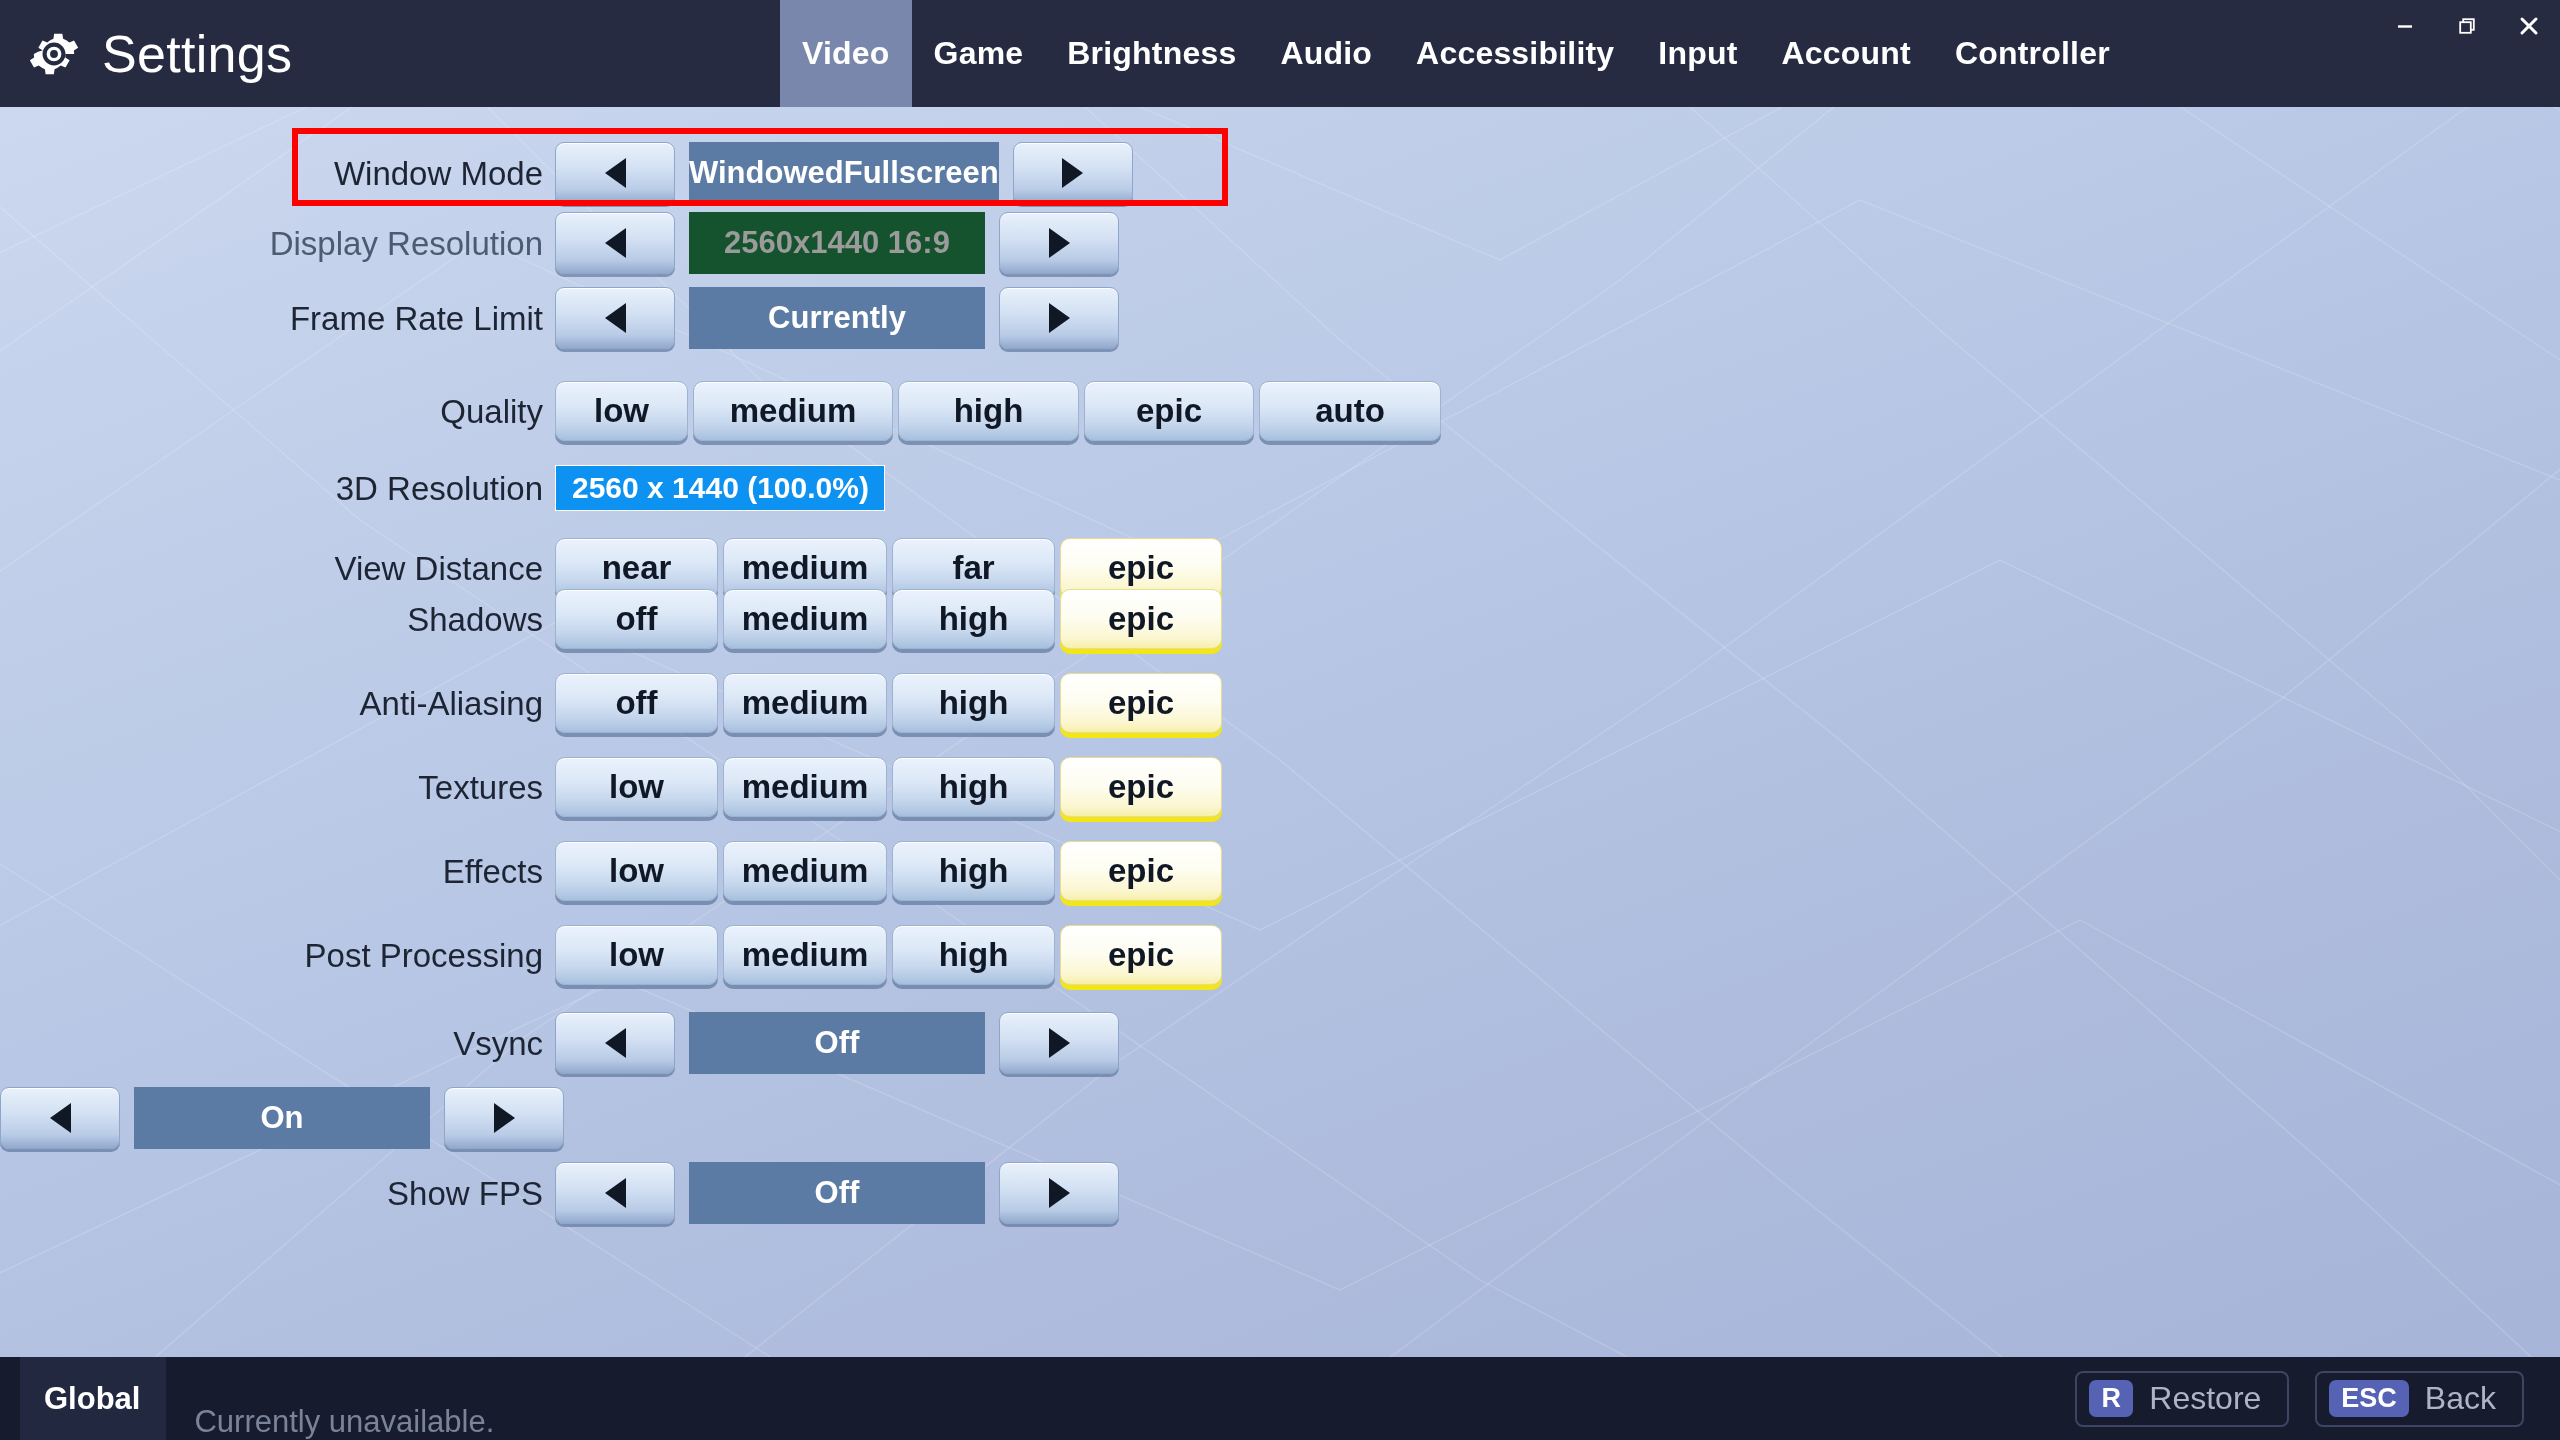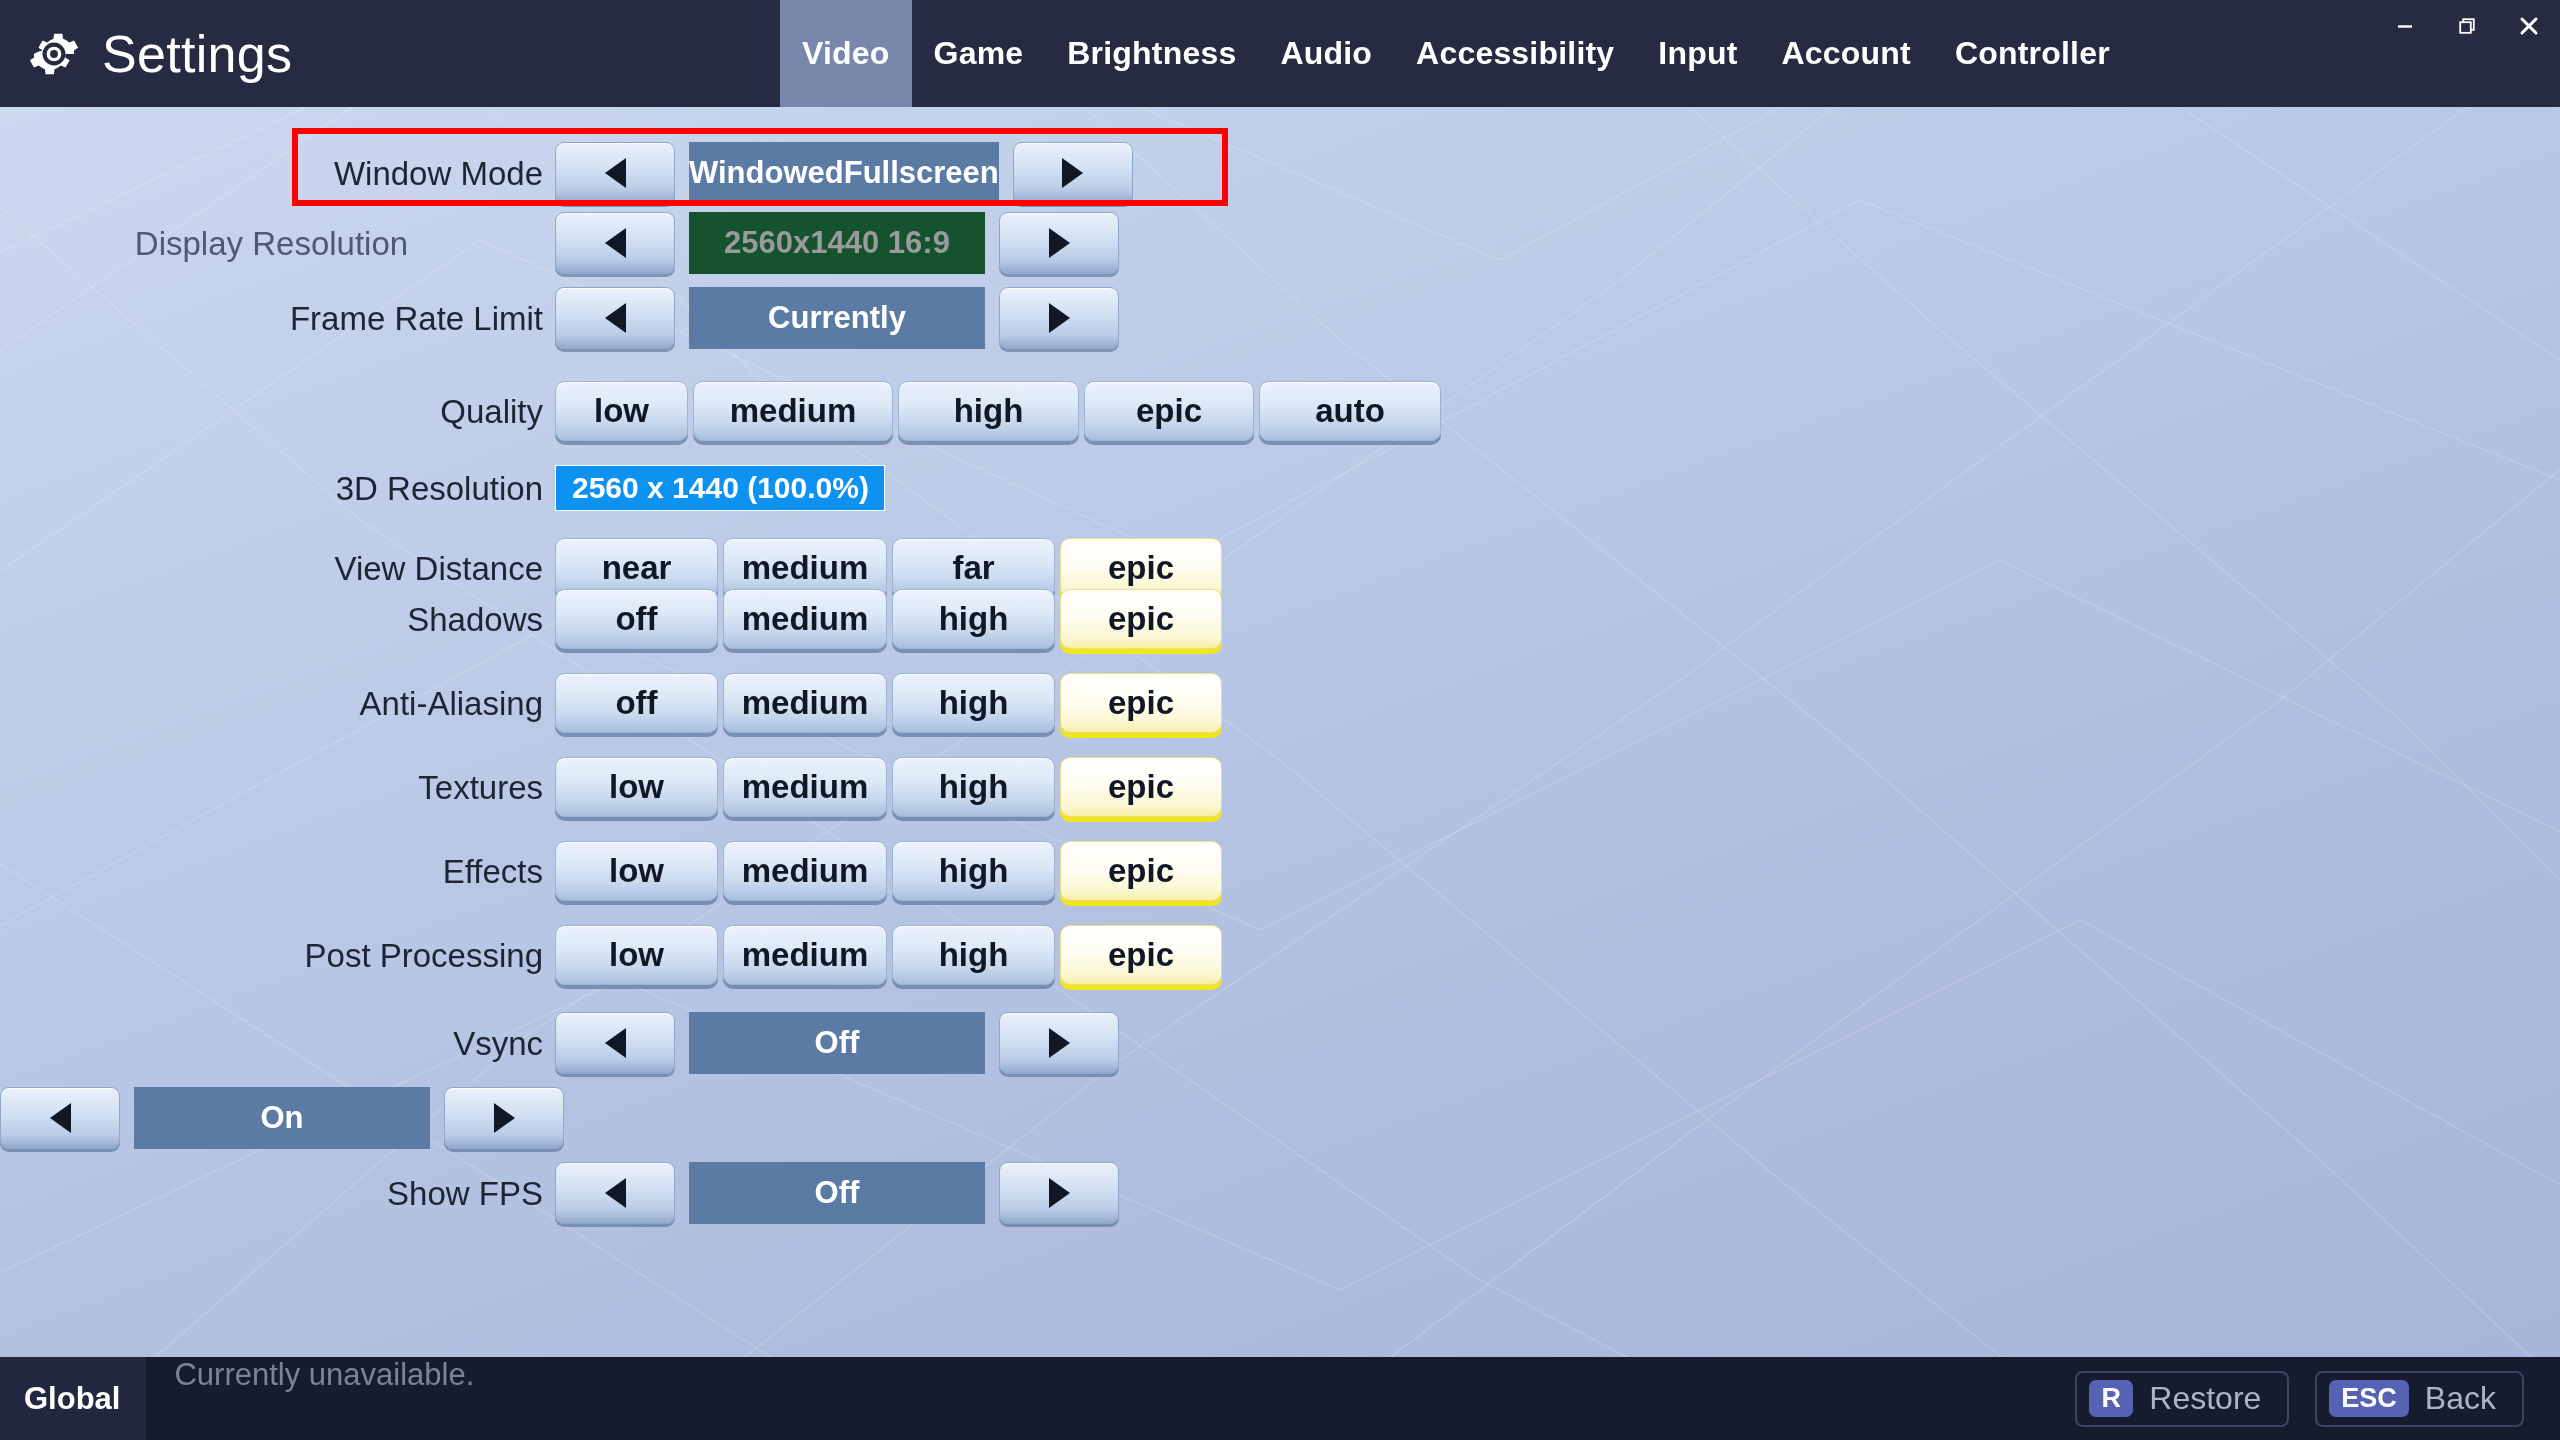--- a/index.html
+++ b/index.html
@@ -63,21 +63,21 @@
 
   .row {
     position:absolute; left:0; width:2560px; height:72px;
     display:flex; align-items:center;
   }
   .row-label {
     width:555px; text-align:right; padding-right:12px;
     color:#1d2433; font-size:33px; font-weight:400;
     white-space:nowrap; line-height:1;
   }
-  .row-label.dim { color:#4e5a70;text-align:center; }
+  .row-label.dim { color:#4e5a70; }
   .row-controls { display:flex; align-items:center; }
 
   
   .spin-arrow {
     width:120px; height:62px; border-radius:9px;
     background:linear-gradient(180deg,#e9f1fb 0%, #d3e1f3 42%, #b9cbe6 78%, #93aace 100%);
     border:1px solid #8ea6c8;
     box-shadow:0 3px 0 rgba(73,100,140,.55), inset 0 1px 0 rgba(255,255,255,.9);
     display:flex; align-items:center; justify-content:center;
     cursor:pointer;
@@ -127,21 +127,21 @@
     position:absolute; left:292px; top:128px; width:936px; height:78px;
     border:6px solid #fd0000; z-index:60; pointer-events:none;
   }
 
   
   #footer {
     position:absolute; bottom:0; left:0; width:2560px; height:83px;
     background:#161c2e; z-index:20;
     display:flex; align-items:center;
   }
-  #footer-left { display:flex; align-items:flex-start; }
+  #footer-left { display:flex; align-items:flex-end;margin-left:20px; }
   #scope-badge {
     background:#222840; height:83px; display:flex; align-items:center;
     padding:0 26px 0 24px;
     color:#ffffff; font-size:31px; font-weight:700;
   }
   #footer-status {
     color:#7b8398; font-size:31px; font-weight:400; margin-left:28px;
   }
   #footer-right {
     margin-left:auto; display:flex; align-items:center; gap:26px; padding-right:36px;

